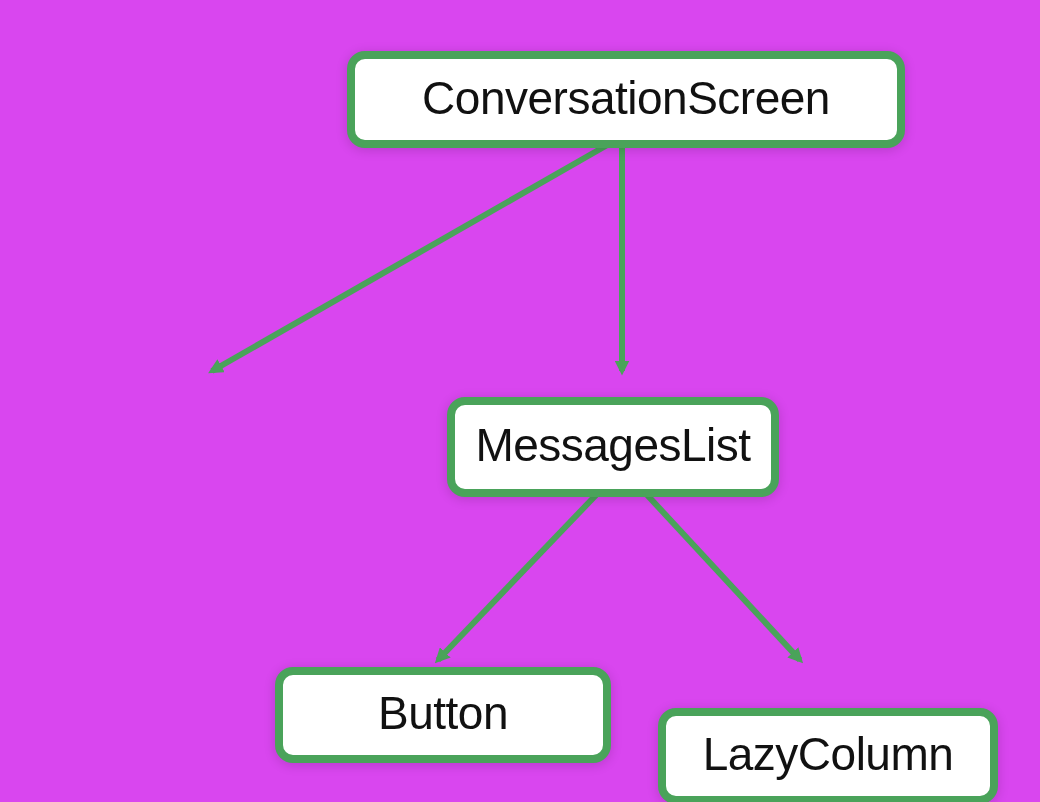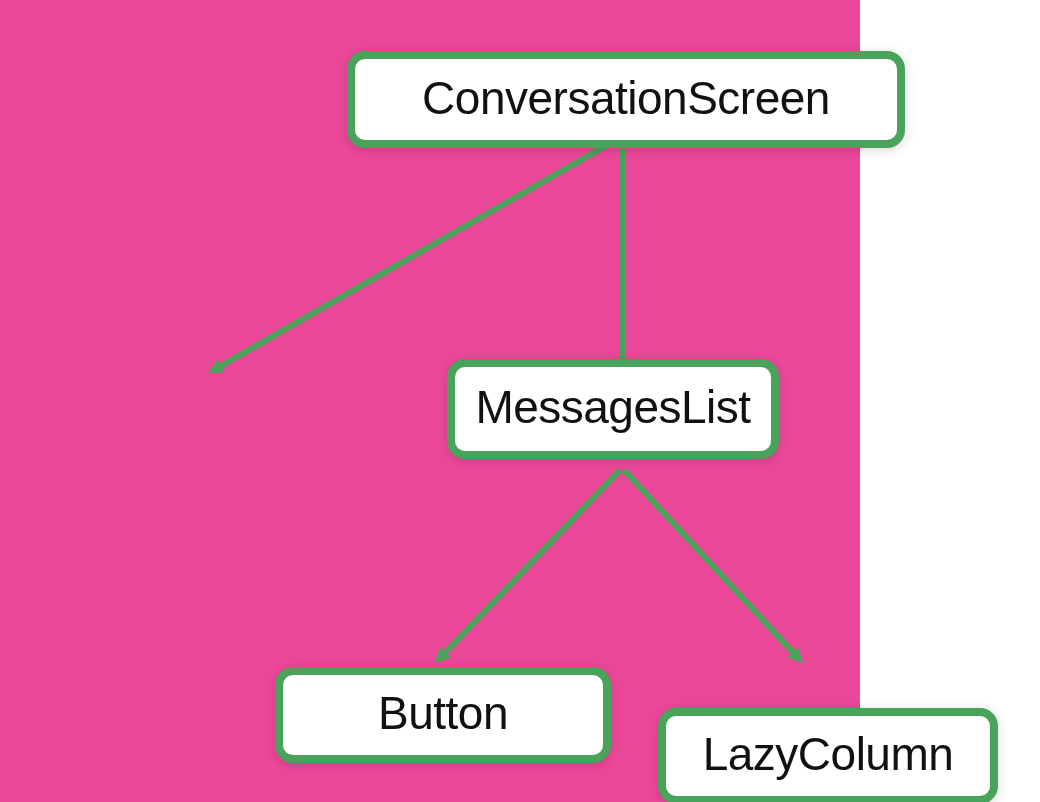--- a/index.html
+++ b/index.html
@@ -8,22 +8,22 @@
   }
   * { margin: 0; padding: 0; box-sizing: border-box; }
   html, body {
     width: 1040px; height: 802px;
     background: #ffffff;
     font-family: "Liberation Sans", sans-serif;
     overflow: hidden;
   }
   .canvas {
     position: relative;
-    width: 860px; height: 802px;
-    background: #ec4899;
+    width: 1040px; height: 802px;
+    background: #d946ef;
   }
   .edges {
     position: absolute;
     left: 0; top: 0;
     width: 1040px; height: 802px;
   }
   .edges line {
     stroke: var(--accent);
     stroke-width: 6;
   }
@@ -43,21 +43,21 @@
   .node .label {
     color: var(--text-color);
     font-size: 46px;
     letter-spacing: -0.5px;
     white-space: nowrap;
     line-height: 1;
     padding-bottom: 4px;
   }
   .node-conversation-screen { left: 347px; top: 51px;  width: 558px; height: 97px; }
   .node-user-input          { left: 48px;  top: 377px; width: 344px; height: 100px; }
-  .node-messages-list       { left: 447px; top: 359px; width: 332px; height: 100px; }
+  .node-messages-list       { left: 447px; top: 397px; width: 332px; height: 100px; }
   .node-button              { left: 241px; top: 667px; width: 336px; height: 96px; margin-left: 34px; }
   .node-lazy-column         { left: 658px; top: 667px; width: 340px; height: 96px; margin-top: 41px; }
 </style>
 </head>
 <body style="background: rgb(255, 255, 255);">
 
 <div class="canvas">
 
   <svg class="edges" viewBox="0 0 1040 802" xmlns="http://www.w3.org/2000/svg" aria-hidden="true">
     <defs>

